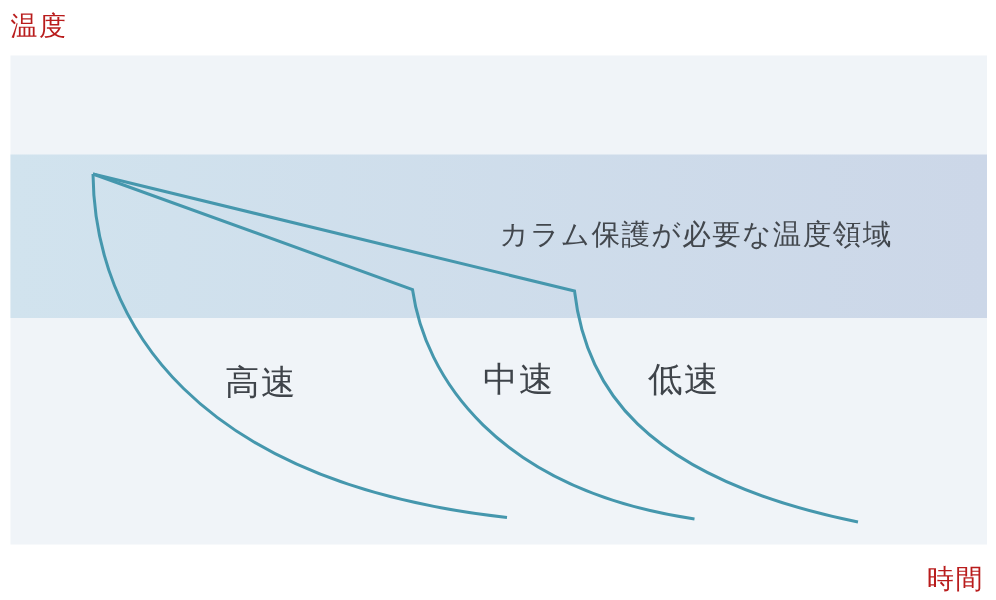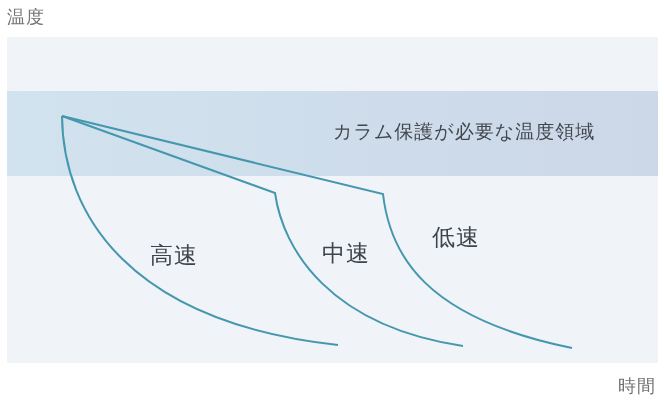--- a/index.html
+++ b/index.html
@@ -14,21 +14,21 @@
   }
   .page {
     position: relative;
     width: 664px;
     height: 400px;
   }
   .axis-label {
     position: absolute;
     font-size: 18px;
     font-weight: 500;
-    color: #737373;
+    color: #b91c1c;
     letter-spacing: 1px;
     white-space: nowrap;
   }
   .y-axis-label {
     left: 7px;
     top: 5px;
   }
   .x-axis-label {
     right: 8px;
     top: 374px;
@@ -37,23 +37,23 @@
     position: absolute;
     left: 7px;
     top: 37px;
     width: 651px;
     height: 326px;
     background: #f0f4f8;
   }
   .protection-band {
     position: absolute;
     left: 0;
-    top: 54px;
+    top: 66px;
     width: 100%;
-    height: 85px;
+    height: 109px;
     background: linear-gradient(to right, #d1e3ee, #ccd7e8);
   }
   .band-label {
     position: absolute;
     left: 326px;
     top: 50%;
     transform: translateY(-56%);
     font-size: 19px;
     font-weight: 500;
     color: #42474d;
@@ -77,21 +77,21 @@
     position: absolute;
     font-size: 23px;
     font-weight: 500;
     color: #3f444a;
     letter-spacing: 1px;
     transform: translate(-50%, -50%);
     white-space: nowrap;
   }
   .curve-label.fast   { left: 167px; top: 218px; }
   .curve-label.medium { left: 339px; top: 216px; }
-  .curve-label.slow   { left: 449px; top: 200px; text-align: right; }
+  .curve-label.slow   { left: 449px; top: 216px; text-align: right; }
 </style>
 </head>
 <body>
 
 <div class="page">
 
   <div class="axis-label y-axis-label">温度</div>
 
   <div class="chart-area">
     <div class="protection-band">

